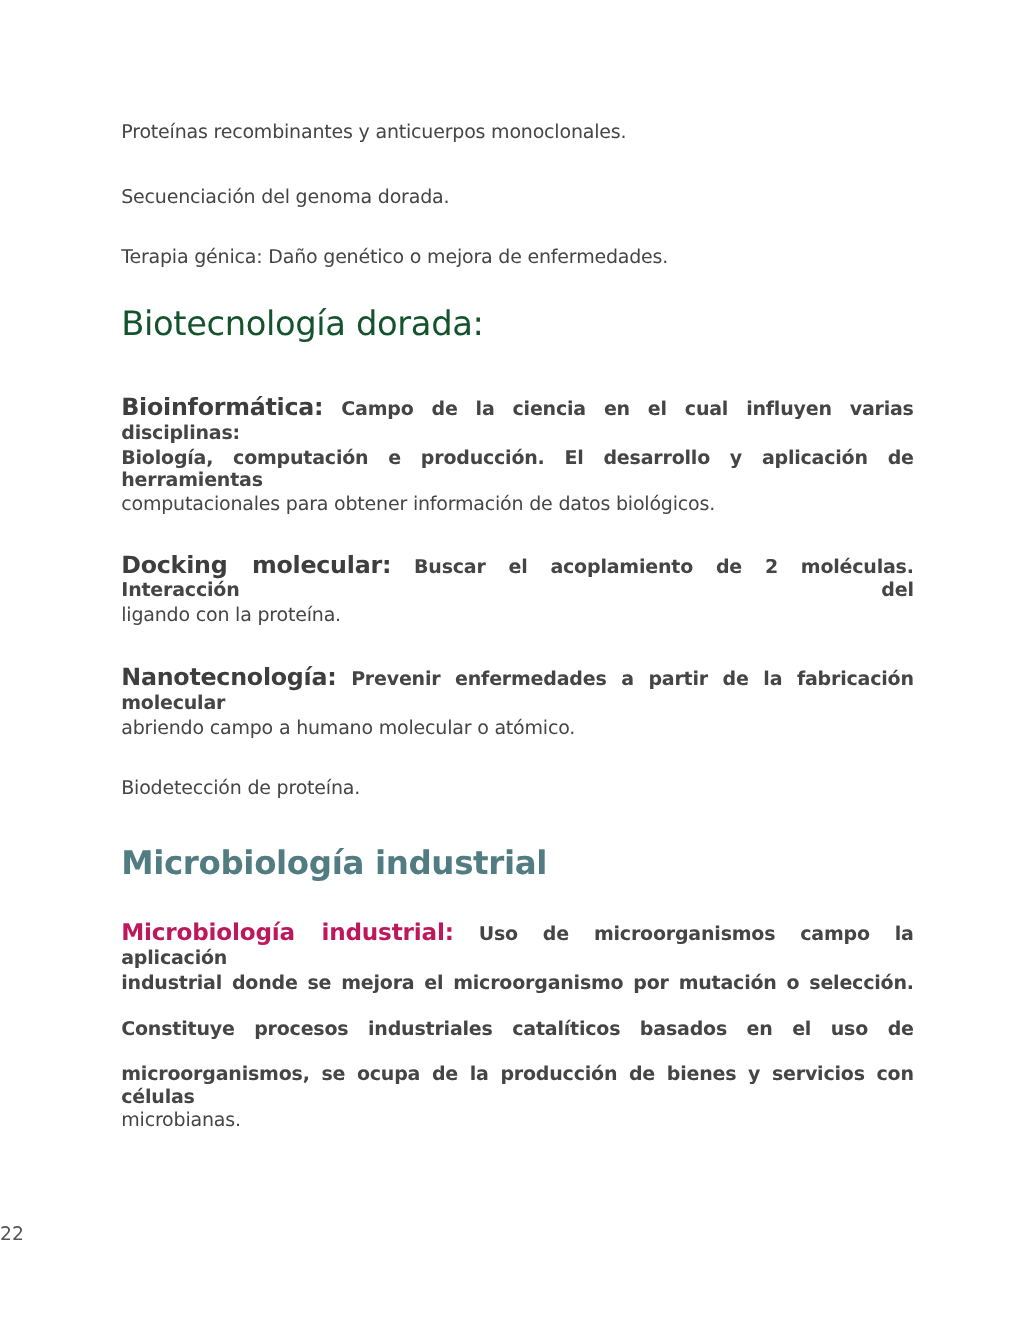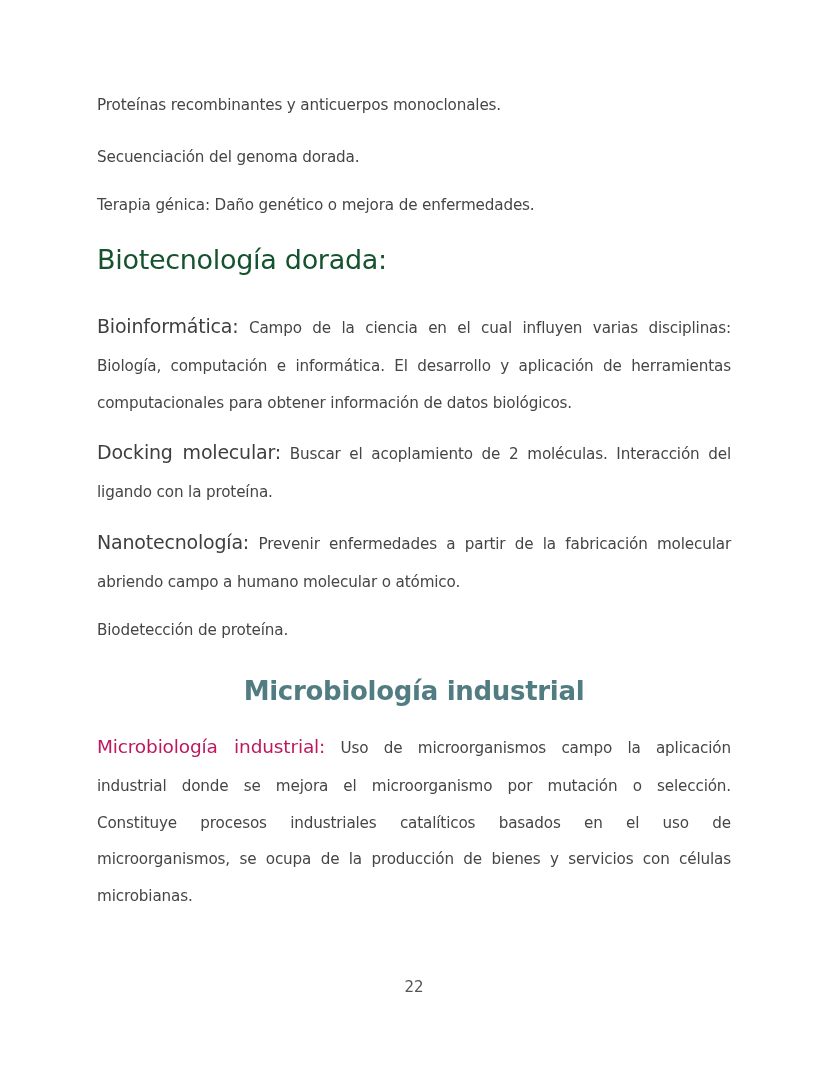--- a/index.html
+++ b/index.html
@@ -2,41 +2,41 @@
 <html><head>
   <meta charset="utf-8">
   <style>
     html, body { margin: 0; padding: 0; background: #ffffff; }
     body {
       width: 828px; height: 1071px; position: relative; overflow: hidden;
       font-family: "DejaVu Sans", sans-serif; color: #454545;
     }
     .page { position: absolute; left: 97px; top: 0; width: 634px; }
     .line { position: absolute; left: 0; white-space: nowrap; font-size: 15.2px; letter-spacing: -0.15px; }
-    .just { width: 634px; text-align: justify; text-align-last: justify; white-space: normal; }
+    .just { width: 634px; text-align: justify; text-align-last: justify; white-space: normal; font-weight: bold; }
     .term { font-size: 19px; color: #3e3e3e; letter-spacing: -0.2px; }
     .gold { color: #14532d; font-size: 27px; letter-spacing: -0.3px; }
-    .teal { color: #517c82; font-size: 26px; font-weight: bold; letter-spacing: -0.3px; width: 634px; text-align: center; }
+    .teal { color: #517c82; font-size: 26px; font-weight: bold; letter-spacing: -0.3px; width: 634px; text-align: left; }
     .purple { color: #be185d; font-size: 18.5px; }
-    .pagenum { position: absolute; left: 0; width: 828px; top: 978px; text-align: center; font-size: 15px; color: #555; }
+    .pagenum { position: absolute; left: 0; width: 828px; top: 978px; text-align: left; font-size: 15px; color: #555; }
   </style>
 </head>
 <body>
 
 <div class="page">
   <div class="line" style="top:96px">Proteínas recombinantes y anticuerpos monoclonales.</div>
   <div class="line" style="top:148px">Secuenciación del genoma dorada.</div>
   <div class="line" style="top:196px">Terapia génica: Daño genético o mejora de enfermedades.</div>
 
   <div class="line gold" style="top:244px">Biotecnología dorada:</div>
 
   <div class="line just" style="top:315px">
     <span class="term">Bioinformática:</span><span> Campo de la ciencia en el cual influyen varias disciplinas:</span>
   </div>
-  <div class="line just" style="top:357px">Biología, computación e informática. El desarrollo y aplicación de herramientas</div>
+  <div class="line just" style="top:357px">Biología, computación e producción. El desarrollo y aplicación de herramientas</div>
   <div class="line" style="top:394px">computacionales para obtener información de datos biológicos.</div>
 
   <div class="line just" style="top:441px">
     <span class="term">Docking molecular:</span><span> Buscar el acoplamiento de 2 moléculas. Interacción del</span>
   </div>
   <div class="line" style="top:483px">ligando con la proteína.</div>
 
   <div class="line just" style="top:531px">
     <span class="term">Nanotecnología:</span><span> Prevenir enfermedades a partir de la fabricación molecular</span>
   </div>

